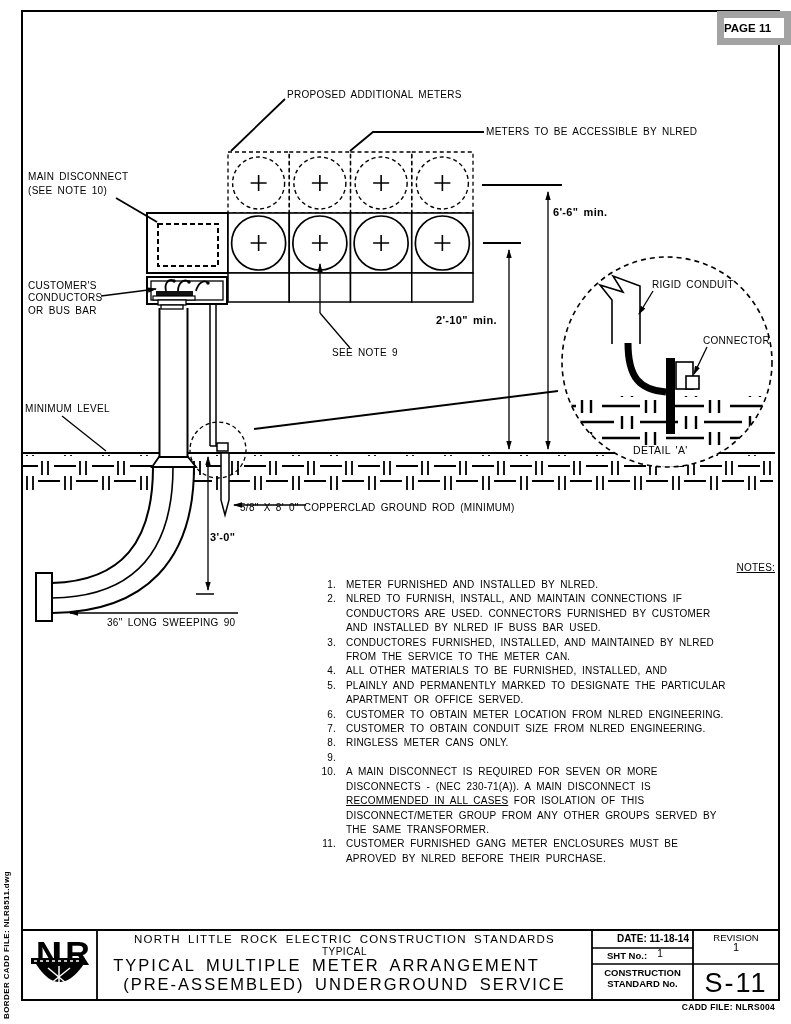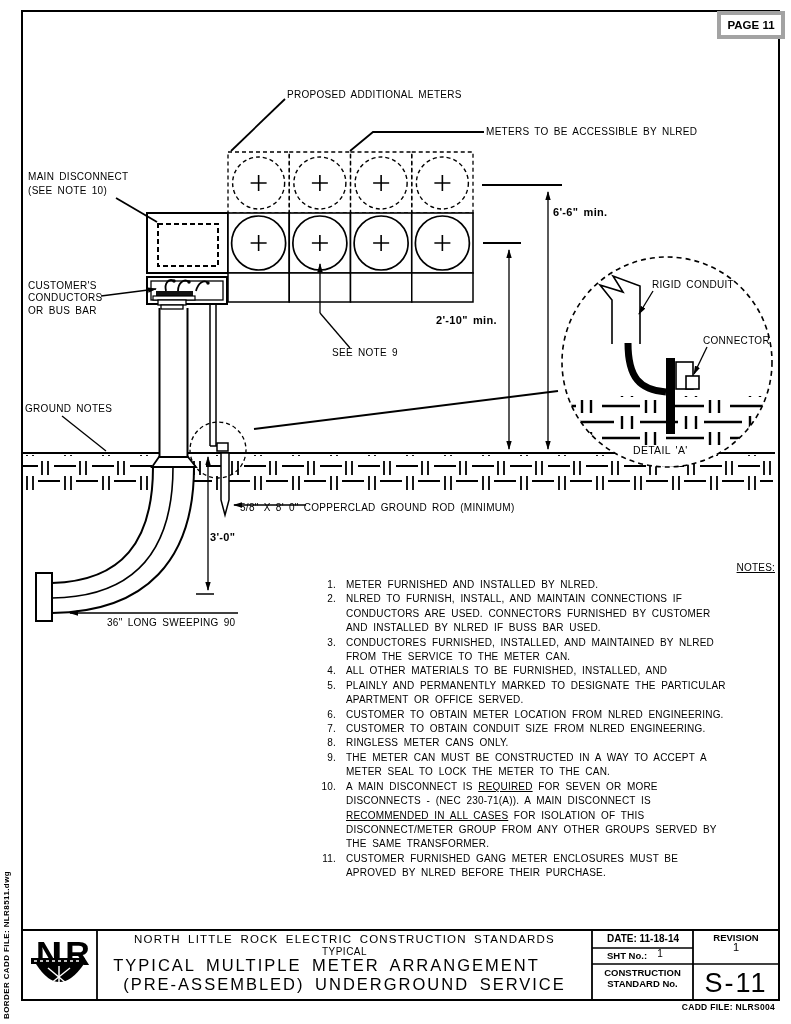--- a/index.html
+++ b/index.html
@@ -1,22 +1,22 @@
 <!DOCTYPE html>
 <html><head>
 <meta charset="utf-8">
 <style>
   html,body{margin:0;padding:0;background:#ffffff;}
   #page{position:relative;width:791px;height:1024px;background:#fff;overflow:hidden;
         font-family:"Liberation Sans",sans-serif;color:#000;}
   #drawing{position:absolute;left:0;top:0;}
   .lbl{position:absolute;font-size:10px;letter-spacing:.3px;word-spacing:2px;white-space:nowrap;line-height:12px;}
   .dim{font-weight:bold;font-size:11px;}
-  .pagetag{position:absolute;left:717px;top:11px;width:60px;height:20px;border:4px solid #a3a3a3;
-           font-size:11.5px;font-weight:bold;text-align:center;line-height:20px;background:#fff;}
+  .pagetag{position:absolute;left:717px;top:11px;width:60px;height:20px;border:7px solid #a3a3a3;
+           font-size:11.5px;font-weight:bold;text-align:left;line-height:20px;background:#fff;}
   #notes{position:absolute;left:310px;top:561px;width:465px;font-size:10px;letter-spacing:.2px;word-spacing:2.6px;}
   #notes .heading{text-decoration:underline;margin-bottom:3px;line-height:14px;text-align:right;}
   .note-row{display:flex;}
   .note-num{width:26px;text-align:right;margin-right:10px;flex:none;line-height:14.4px;}
   .note-line{line-height:14.4px;white-space:nowrap;}
   .tb{position:absolute;text-align:center;white-space:nowrap;}
   .vtext{position:absolute;left:2px;top:1019px;transform:rotate(-90deg);transform-origin:0 0;
          font-size:8px;font-weight:bold;letter-spacing:.4px;white-space:nowrap;}
   .caddfile{position:absolute;right:16px;top:1002px;font-size:8.5px;font-weight:bold;letter-spacing:.3px;}
 </style>
@@ -194,21 +194,21 @@
 
 <div class="pagetag">PAGE 11</div>
 
 <div class="lbl" style="left:287px;top:89px">PROPOSED ADDITIONAL METERS</div>
 <div class="lbl" style="left:486px;top:126px">METERS TO BE ACCESSIBLE BY NLRED</div>
 <div class="lbl" style="left:28px;top:171px">MAIN DISCONNECT</div>
 <div class="lbl" style="left:28px;top:185px">(SEE NOTE 10)</div>
 <div class="lbl" style="left:28px;top:280px">CUSTOMER'S</div>
 <div class="lbl" style="left:28px;top:292px">CONDUCTORS</div>
 <div class="lbl" style="left:28px;top:305px">OR BUS BAR</div>
-<div class="lbl" style="left:25px;top:403px">GROUND NOTES</div>
+<div class="lbl" style="left:25px;top:403px">MINIMUM LEVEL</div>
 <div class="lbl" style="left:332px;top:347px">SEE NOTE 9</div>
 <div class="lbl" style="left:240px;top:502px">5/8" X 8' 0" COPPERCLAD GROUND ROD (MINIMUM)</div>
 <div class="lbl dim" style="left:553px;top:206px">6'-6" min.</div>
 <div class="lbl dim" style="left:436px;top:314px">2'-10" min.</div>
 <div class="lbl dim" style="left:210px;top:531px">3'-0"</div>
 <div class="lbl" style="left:107px;top:617px">36" LONG SWEEPING 90</div>
 <div class="lbl" style="left:652px;top:279px">RIGID CONDUIT</div>
 <div class="lbl" style="left:703px;top:335px">CONNECTOR</div>
 <div class="lbl" style="left:633px;top:444px;font-size:10.5px">DETAIL 'A'</div>
 
@@ -262,53 +262,49 @@
           </div>
         </div>
         <div class="note-row">
           <span class="note-num">8.</span>
           <div>
             <div class="note-line"><span>RINGLESS METER CANS ONLY.</span></div>
           </div>
         </div>
         <div class="note-row">
           <span class="note-num">9.</span>
-          <div>
-            <div class="note-line"><span>THE METER CAN MUST BE CONSTRUCTED IN A WAY TO ACCEPT A</span></div>
-            <div class="note-line"><span>METER SEAL TO LOCK THE METER TO THE CAN.</span></div>
-          </div>
         </div>
         <div class="note-row">
           <span class="note-num">10.</span>
           <div>
-            <div class="note-line"><span>A MAIN DISCONNECT IS </span><span style="text-decoration: underline; margin-top: 23px;">REQUIRED</span><span> FOR SEVEN OR MORE</span></div>
+            <div class="note-line"><span>A MAIN DISCONNECT IS </span><span style=" margin-top: 23px;">REQUIRED</span><span> FOR SEVEN OR MORE</span></div>
             <div class="note-line"><span>DISCONNECTS - (NEC 230-71(A)). A MAIN DISCONNECT IS</span></div>
             <div class="note-line"><span style="text-decoration: underline;">RECOMMENDED IN ALL CASES</span><span> FOR ISOLATION OF THIS</span></div>
             <div class="note-line"><span>DISCONNECT/METER GROUP FROM ANY OTHER GROUPS SERVED BY</span></div>
             <div class="note-line"><span>THE SAME TRANSFORMER.</span></div>
           </div>
         </div>
         <div class="note-row">
           <span class="note-num">11.</span>
           <div>
             <div class="note-line"><span>CUSTOMER FURNISHED GANG METER ENCLOSURES MUST BE</span></div>
             <div class="note-line"><span>APROVED BY NLRED BEFORE THEIR PURCHASE.</span></div>
           </div>
         </div>
       </div>
 </div>
 
 <div class="tb" style="left:97px;top:933px;width:495px;font-size:11.5px;letter-spacing:1.2px;word-spacing:3px">NORTH LITTLE ROCK ELECTRIC CONSTRUCTION STANDARDS</div>
 <div class="tb" style="left:97px;top:946px;width:495px;font-size:10px;letter-spacing:.5px">TYPICAL</div>
 <div class="tb" style="left:110px;top:956px;width:433px;font-size:16.5px;letter-spacing:2px;word-spacing:4px">TYPICAL MULTIPLE METER ARRANGEMENT</div>
 <div class="tb" style="left:97px;top:975px;width:495px;font-size:16.5px;letter-spacing:2px;word-spacing:4px">(PRE-ASSEMBLED) UNDERGROUND SERVICE</div>
-<div class="tb" style="left:597px;top:933px;width:92px;text-align:center;font-size:10px;font-weight:bold">DATE: 11-18-14</div>
+<div class="tb" style="left:597px;top:933px;width:92px;text-align:right;font-size:10px;font-weight:bold">DATE: 11-18-14</div>
 <div class="tb" style="left:597px;top:950px;width:60px;text-align:center;font-size:9.5px;font-weight:bold">SHT No.:</div>
 <div class="tb" style="left:650px;top:948px;width:20px;font-size:10px">1</div>
-<div class="tb" style="left:693px;top:932px;width:86px;font-size:9.5px;font-weight:bold">REVISION</div>
+<div class="tb" style="left:693px;top:932px;width:86px;font-size:9.5px;font-weight:normal">REVISION</div>
 <div class="tb" style="left:693px;top:941px;width:86px;font-size:11px">1</div>
 <div class="tb" style="left:592px;top:967px;width:101px;font-size:9.5px;font-weight:bold">CONSTRUCTION</div>
 <div class="tb" style="left:592px;top:978px;width:101px;font-size:9.5px;font-weight:bold">STANDARD No.</div>
 <div class="tb" style="left:693px;top:968px;width:86px;font-size:27px;letter-spacing:2px">S-11</div>
 
 <div class="caddfile">CADD FILE: NLRS004</div>
 <div class="vtext">BORDER CADD FILE:  NLR8511.dwg</div>
 
 </div>
 

